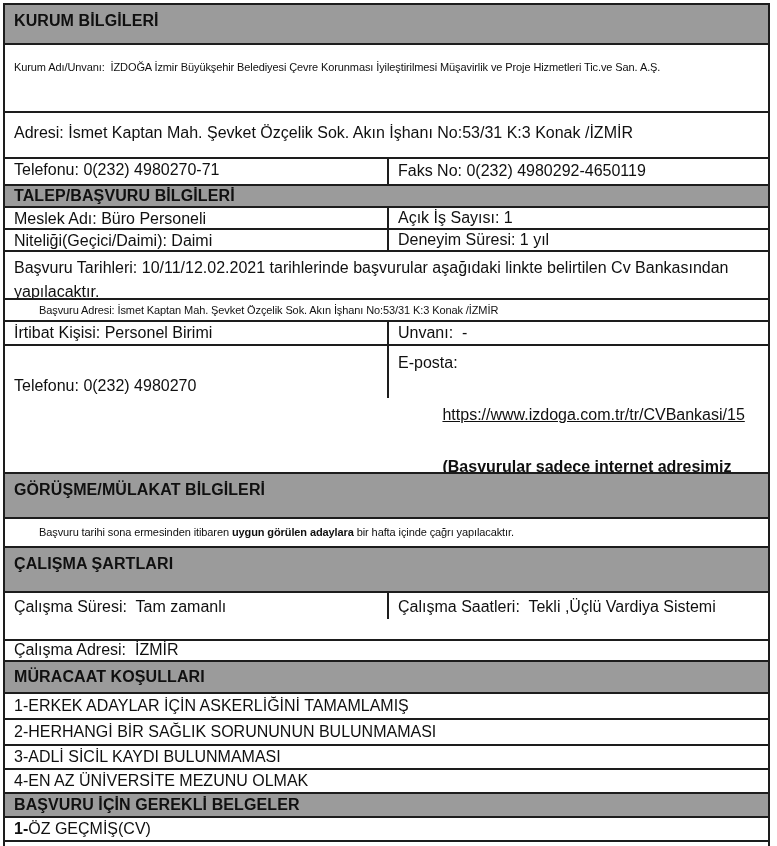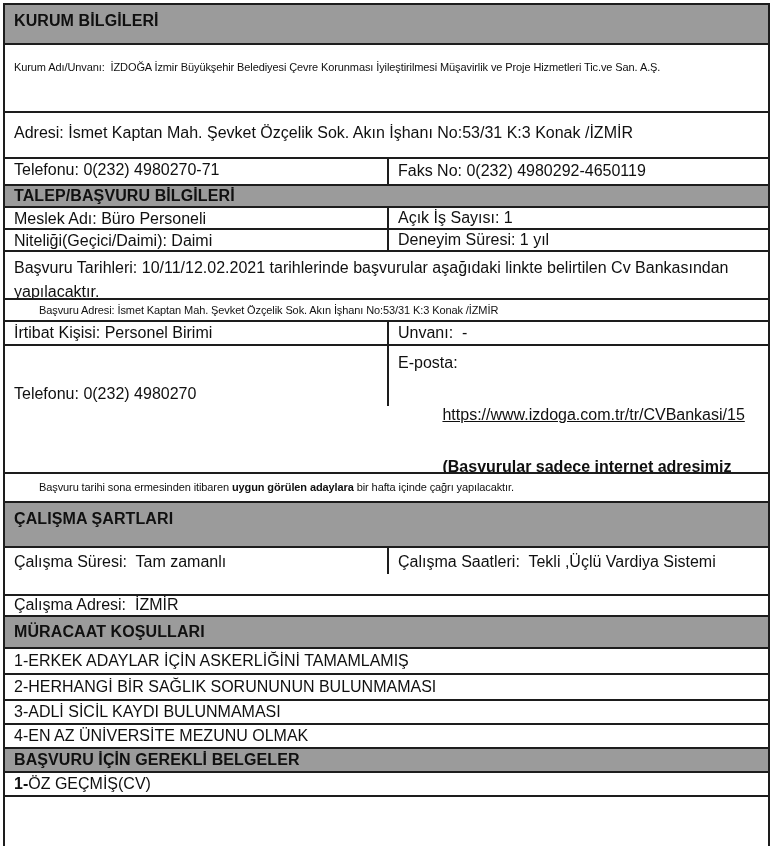--- a/index.html
+++ b/index.html
@@ -42,21 +42,21 @@
     padding:0 9px;letter-spacing:.1px;
   }
   .banner.tall{align-items:flex-start;padding-top:7px;}
   .long{font-size:11px;letter-spacing:-.1px;}
   .nowrap{white-space:pre;padding-left:34px;}
   .b{font-weight:700;}
   .url{text-decoration:underline;}
   .lh26{line-height:25px;}
   .pt10{padding-top:10px;}
   .pt4{padding-top:4px;}
-  .pt22{padding-top:30px;margin-top:8px;}
+  .pt22{padding-top:30px;}
   .filler{flex:1;border-bottom:none;}
 </style>
 </head>
 <body>
 
 <div class="page">
   <div class="doc">
 
     <div class="banner tall" style="height:40px">
       <span>KURUM BİLGİLERİ</span>
@@ -114,20 +114,23 @@
         <div class="cell pt22">Telefonu: 0(232) 4980270</div>
       </div>
       <div class="right">
         <div class="cell pt4" style="line-height:26px"><span>E-posta:</span><br>
           <span class="url">https://www.izdoga.com.tr/tr/CVBankasi/15</span><br>
           <span class="b">(Başvurular sadece internet adresimiz üzerinden CV bankasına online başvuru şeklinde kabul edilecektir)</span>
         </div>
       </div>
     </div>
 
+    <div class="banner tall" style="height:45px">
+      <span>GÖRÜŞME/MÜLAKAT BİLGİLERİ</span>
+    </div>
     <div class="row" style="height:29px">
       <div class="cell long nowrap"><span>Başvuru tarihi sona ermesinden itibaren </span><span class="b">uygun görülen adaylara</span><span> bir hafta içinde çağrı yapılacaktır.</span></div>
     </div>
 
     <div class="banner tall" style="height:45px">
       <span>ÇALIŞMA ŞARTLARI</span>
     </div>
     <div class="row split top" style="height:48px">
       <div class="left">
         <div class="cell pt4">Çalışma Süresi:  Tam zamanlı</div>

